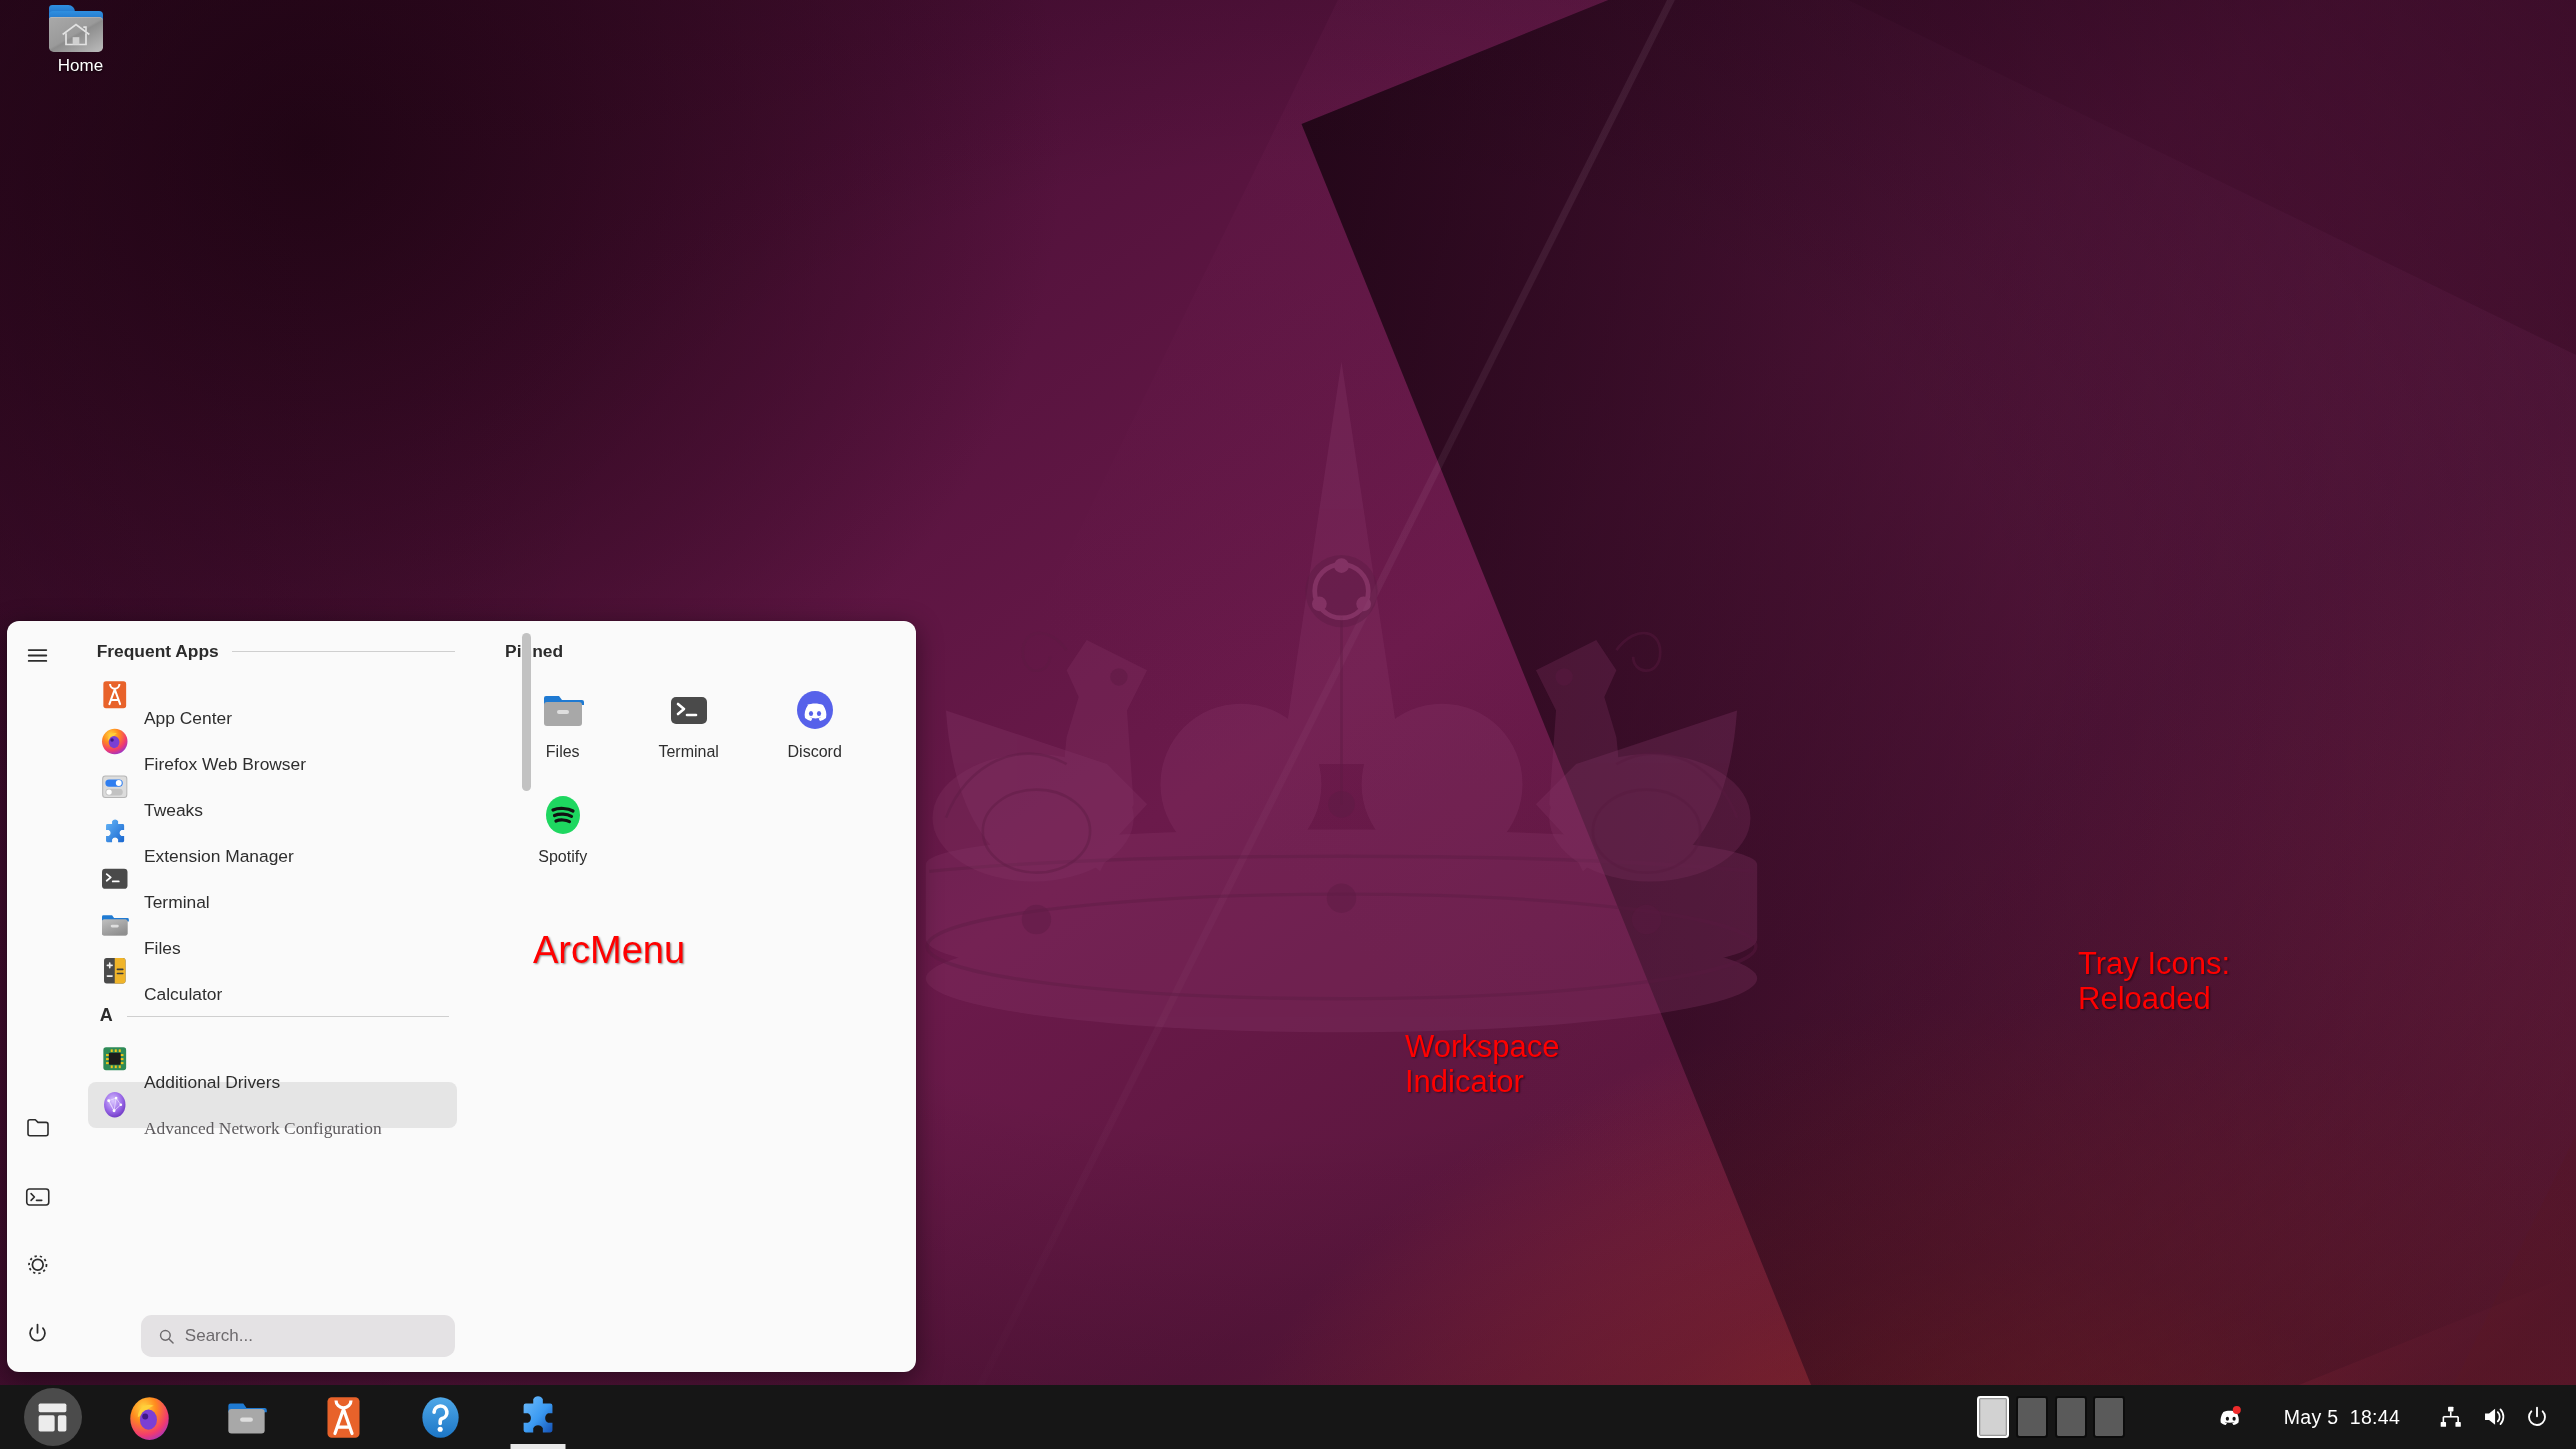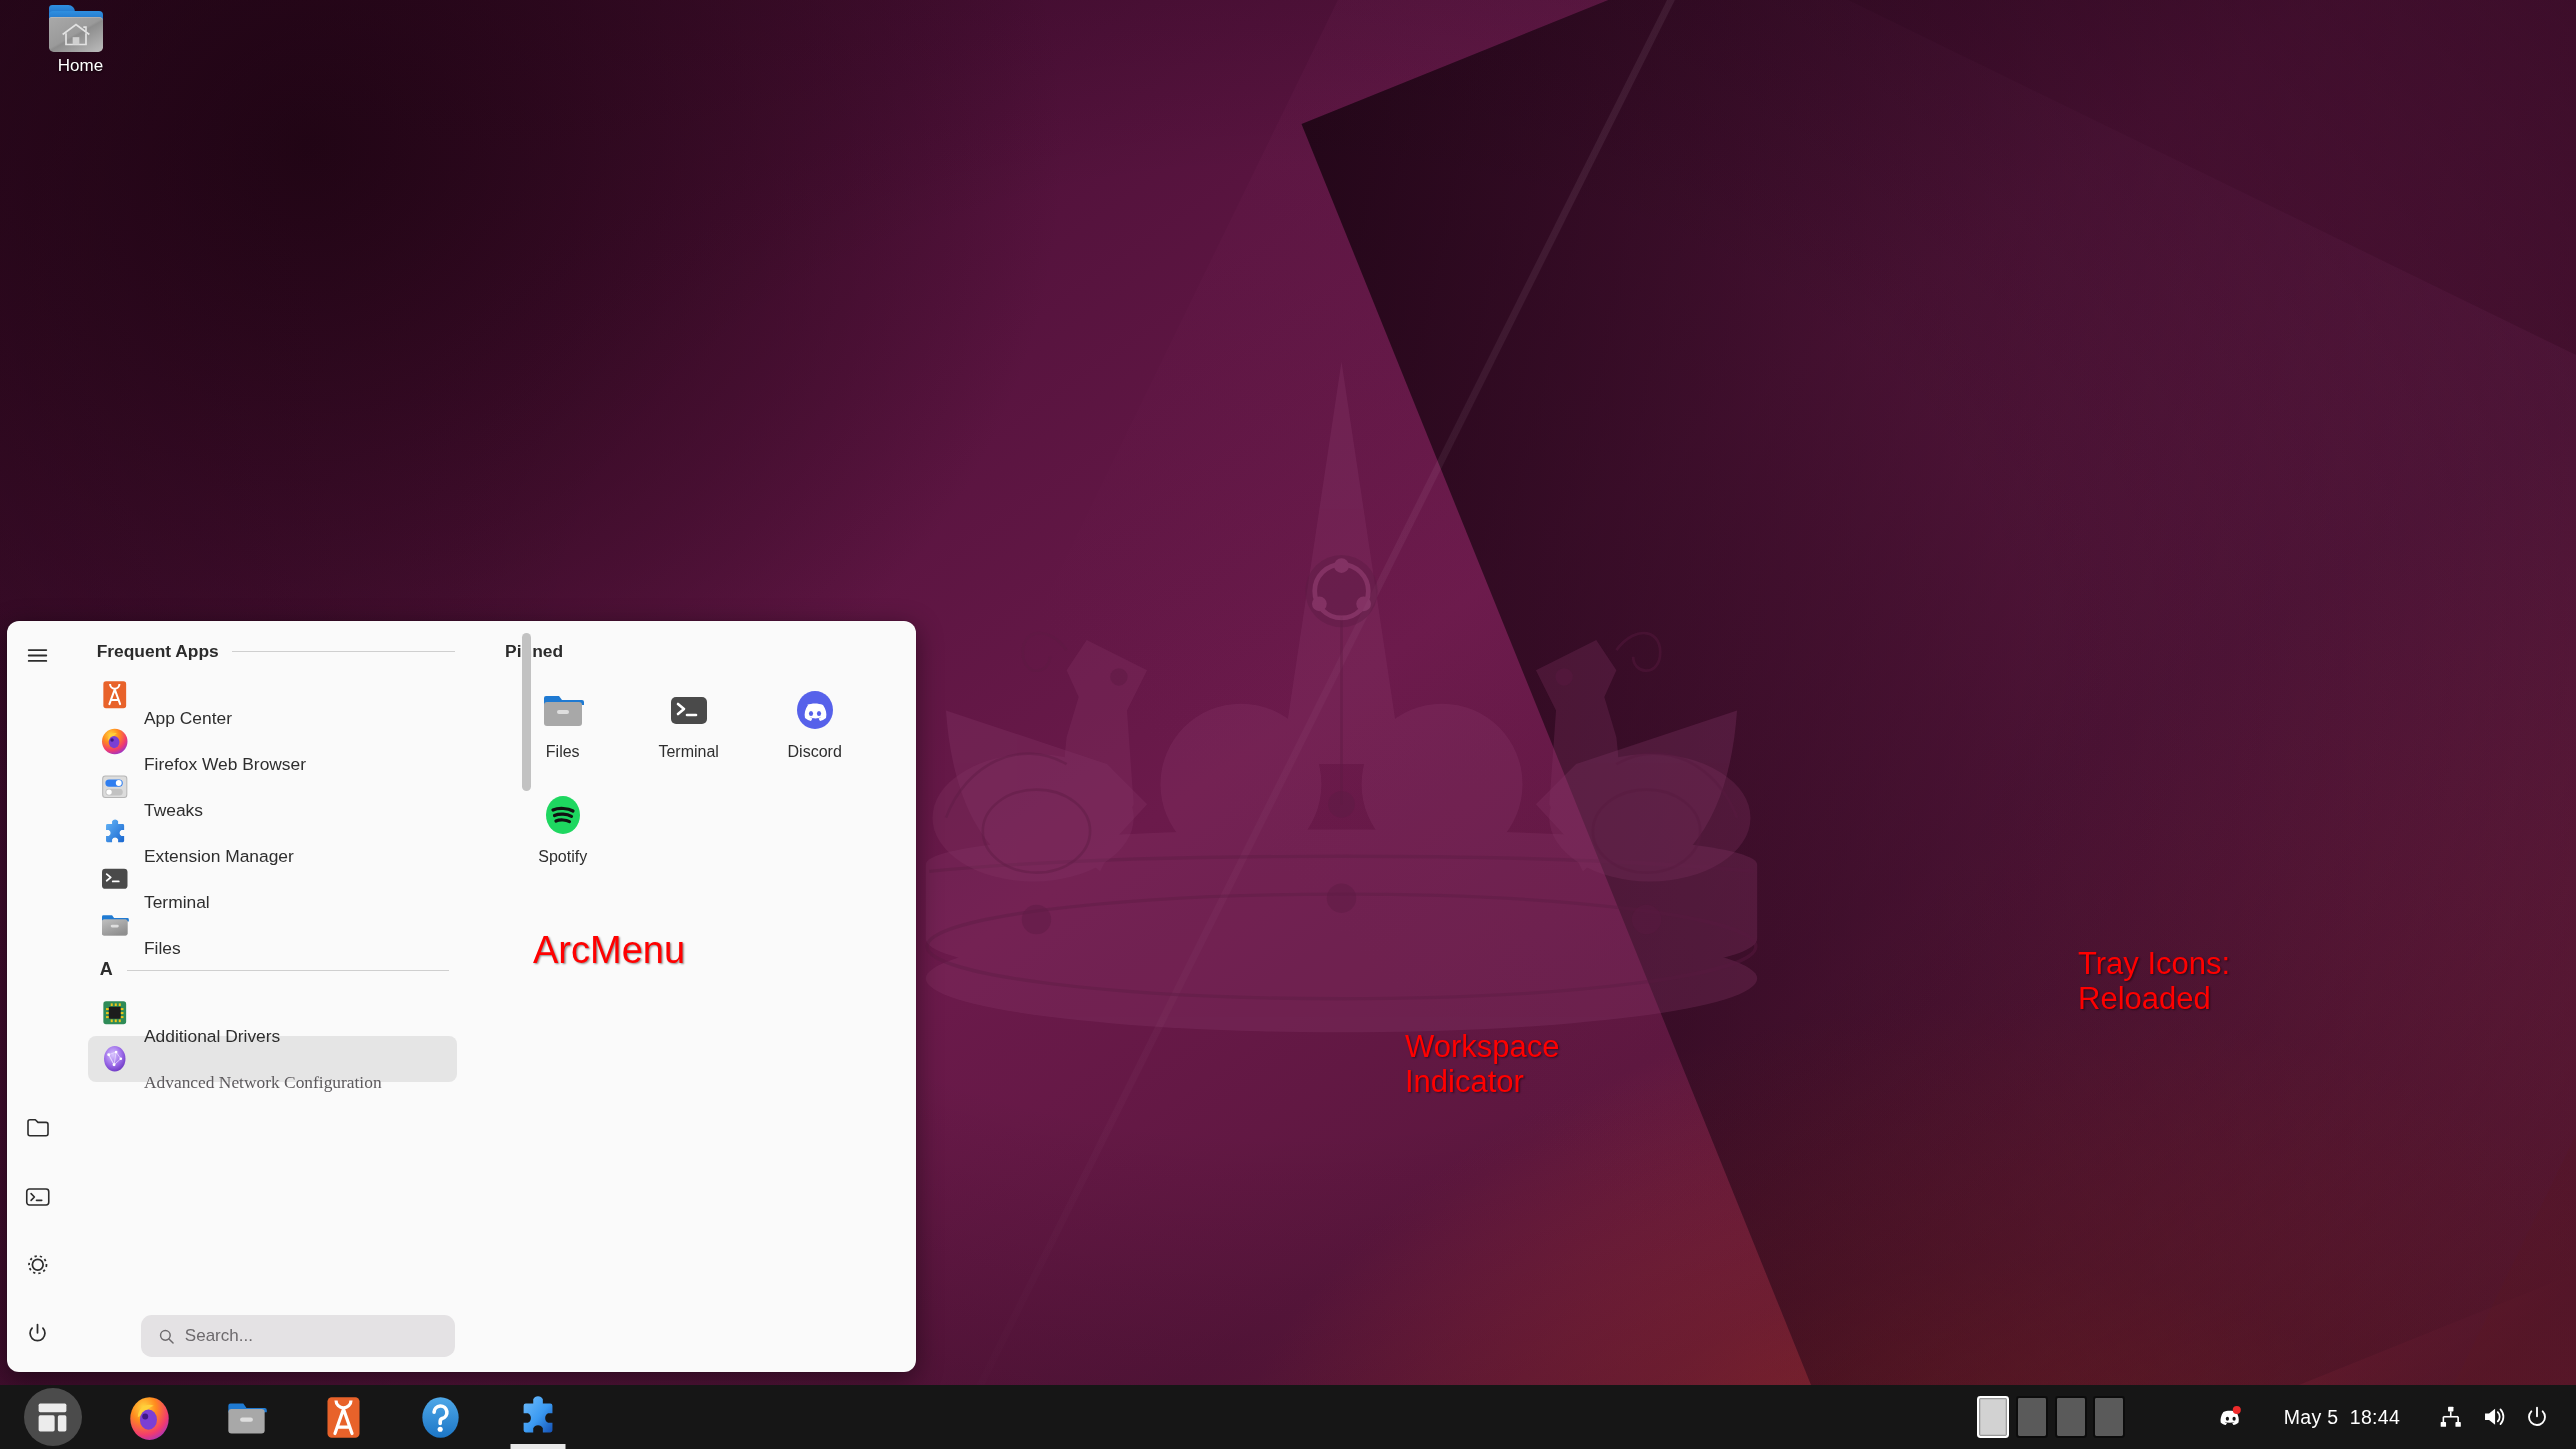--- a/index.html
+++ b/index.html
@@ -512,20 +512,38 @@
                 <stop offset="0%" stop-color="#c0c0c0"></stop>
                     <stop offset="100%" stop-color="#8f8f8f"></stop>
               </linearGradient>
                 </defs>
               <rect x="16" y="22" width="12" height="4" rx="2" fill="#dedede"></rect>
             </svg>
           </div>
           <div class="app-label">Files</div>
         </div>
 
+        <div class="app-row">
+          <div class="app-icon">
+            <svg viewBox="0 0 44 44" width="29.5" height="29.5">
+              <rect x="6" y="3" width="32" height="38" rx="4" fill="#4a4a4a"></rect>
+              <path d="M22 3 h12 a4 4 0 0 1 4 4 v30 a4 4 0 0 1 -4 4 h-12 z" fill="#f0b429"></path>
+              <g stroke="#f2f2f2" stroke-width="2.4" stroke-linecap="round">
+                <line x1="11" y1="14" x2="18" y2="14"></line>
+                  <line x1="14.5" y1="10.5" x2="14.5" y2="17.5"></line>
+                <line x1="11" y1="30" x2="18" y2="30"></line>
+              </g>
+              <g stroke="#3b3b3b" stroke-width="2.4" stroke-linecap="round">
+                <line x1="26" y1="20" x2="34" y2="20"></line>
+                  <line x1="26" y1="26" x2="34" y2="26"></line>
+              </g>
+            </svg>
+          </div>
+          <div class="app-label">Calculator</div>
+        </div>
 
       </div>
 
       <div class="letter-head">
         <div class="ltr">A</div>
         <div class="rule"></div>
       </div>
 
       <div class="app-list">
         <div class="app-row">

